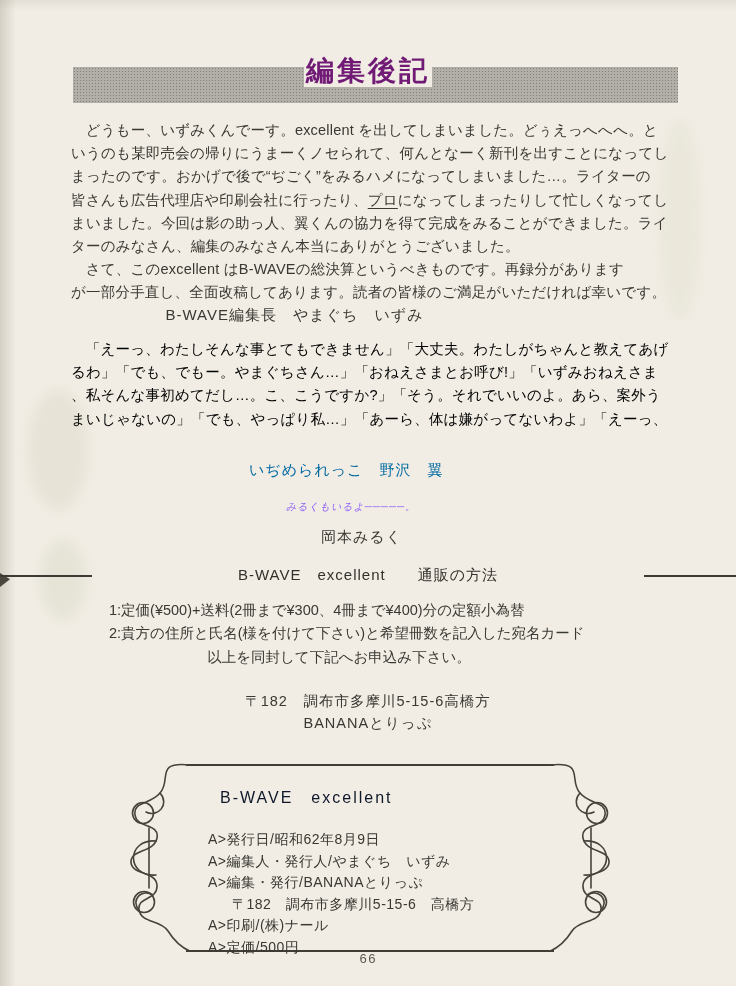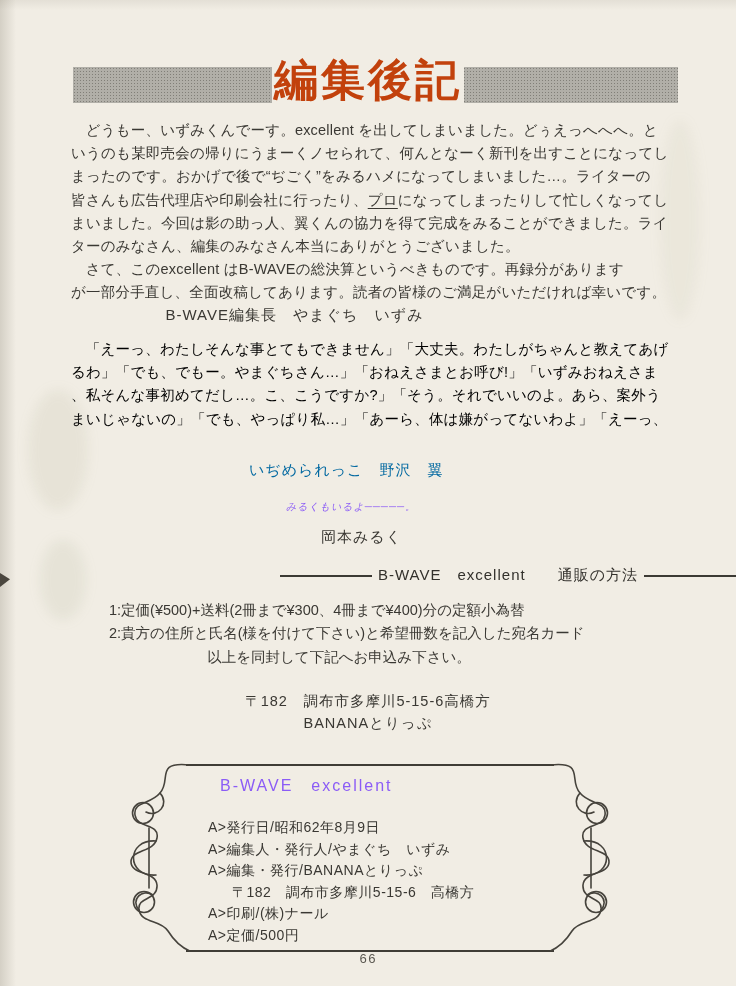--- a/index.html
+++ b/index.html
@@ -38,22 +38,22 @@
   .header-bar{
     position:absolute;left:73px;top:67px;width:605px;height:36px;
     background-color:#b1afa8;
     background-image:radial-gradient(rgba(90,88,80,0.55) 0.8px, transparent 1px);
     background-size:3px 3px;
   }
   .page-title{
     position:absolute;left:50%;top:56px;transform:translateX(-50%);
     background:#f1ede4;
     padding:0 2px;
-    font-size:44px;font-weight:bold;letter-spacing:3px;
-    color:#c2410c;white-space:nowrap;line-height:1.1;
+    font-size:28px;font-weight:bold;letter-spacing:3px;
+    color:#701a75;white-space:nowrap;line-height:1.1;
   }
   .main-text{
     position:absolute;left:71px;top:119px;width:606px;
     font-size:14.5px;line-height:23.2px;letter-spacing:0.2px;
     color:#3a3833;
   }
   .line{white-space:pre;}
   .u{text-decoration:underline;text-underline-offset:3px;}
 
   .editor-byline{
@@ -66,21 +66,21 @@
     font-size:14.5px;line-height:23.2px;letter-spacing:0.2px;color:#000000;
   }
 
   .tsubasa-byline{position:absolute;left:249px;top:461px;font-size:15px;letter-spacing:1px;color:#0369a1;}
   .milk-note{position:absolute;left:286px;top:500px;font-size:10px;letter-spacing:1px;color:#8b5cf6;font-style:italic;}
   .milk-byline{position:absolute;left:321px;top:528px;font-size:15px;letter-spacing:1px;color:#3a3833;}
 
   
   .mailorder-heading{
     position:absolute;left:0;top:566px;width:736px;
-    display:flex;align-items:center;justify-content:flex-end;
+    display:flex;align-items:center;justify-content:space-between;
     font-size:15px;letter-spacing:1px;color:#33312c;
   }
   .mailorder-heading .rule{height:0;border-top:2px solid #3c3a34;width:92px;}
   .mailorder-heading .rule.left{margin-right:6px;}
   .mailorder-heading .rule.right{margin-left:6px;}
   .mailorder-items{
     position:absolute;left:109px;top:599px;width:540px;
     font-size:14.5px;line-height:23.4px;color:#3a3833;
   }
   .mailorder-items .centered{text-align:center;width:460px;}
@@ -97,21 +97,21 @@
   .frame-line.top{top:4px;}
   .frame-line.bottom{bottom:6px;}
   .ornament{position:absolute;top:0;width:82px;height:198px;}
   .ornament.left{left:0;}
   .ornament.right{right:0;transform:scaleX(-1);}
   .ornament svg{width:100%;height:100%;}
   .colophon-content{
     position:absolute;left:100px;top:16px;width:400px;
     color:#3a3833;
   }
-  .colophon-title{font-size:16px;letter-spacing:2px;margin:0 0 20px 12px;color:#8b5cf6;}
+  .colophon-title{font-size:16px;letter-spacing:2px;margin:12px 0 20px 12px;color:#0f172a;}
   .colophon-entry{font-size:14px;line-height:21.6px;letter-spacing:0.5px;white-space:pre;}
   .colophon-entry.indent{padding-left:24px;}
 
   .page-number{
     position:absolute;left:0;top:952px;width:736px;text-align:center;
     font-size:13px;color:#59564f;letter-spacing:1px;
     font-family:"Liberation Mono","DejaVu Sans Mono",monospace;
   }
 </style>
 </head>

